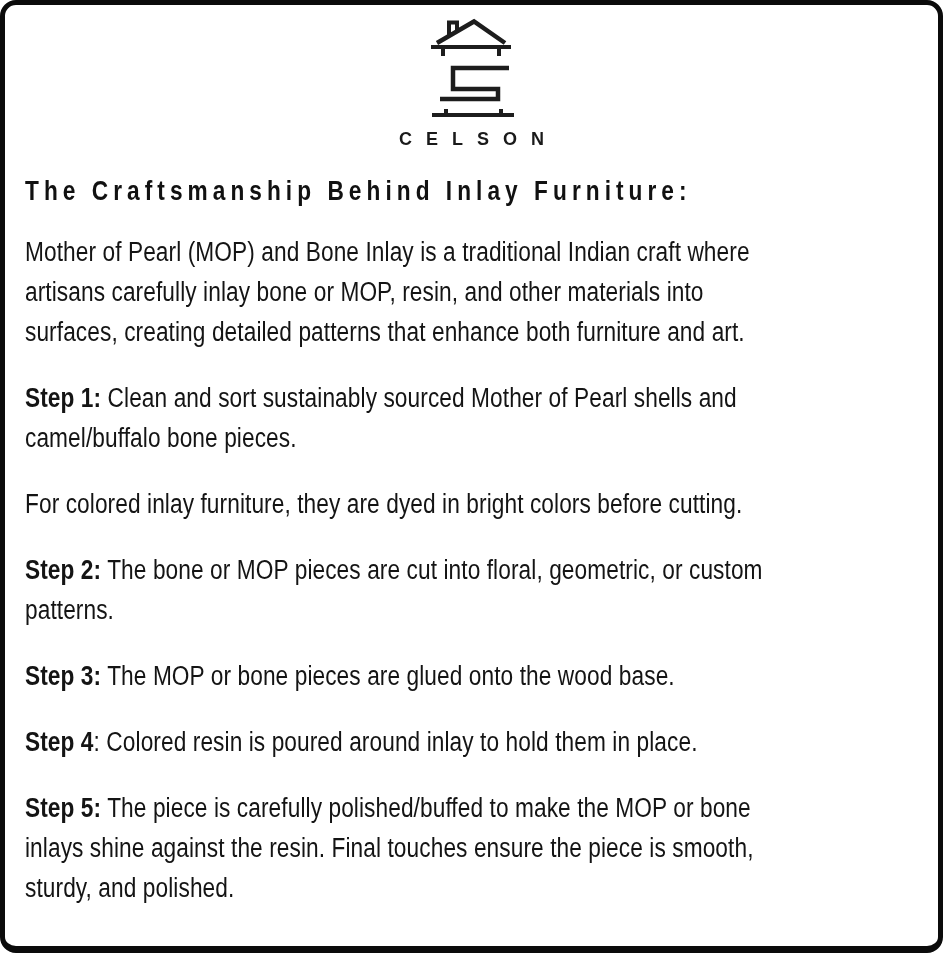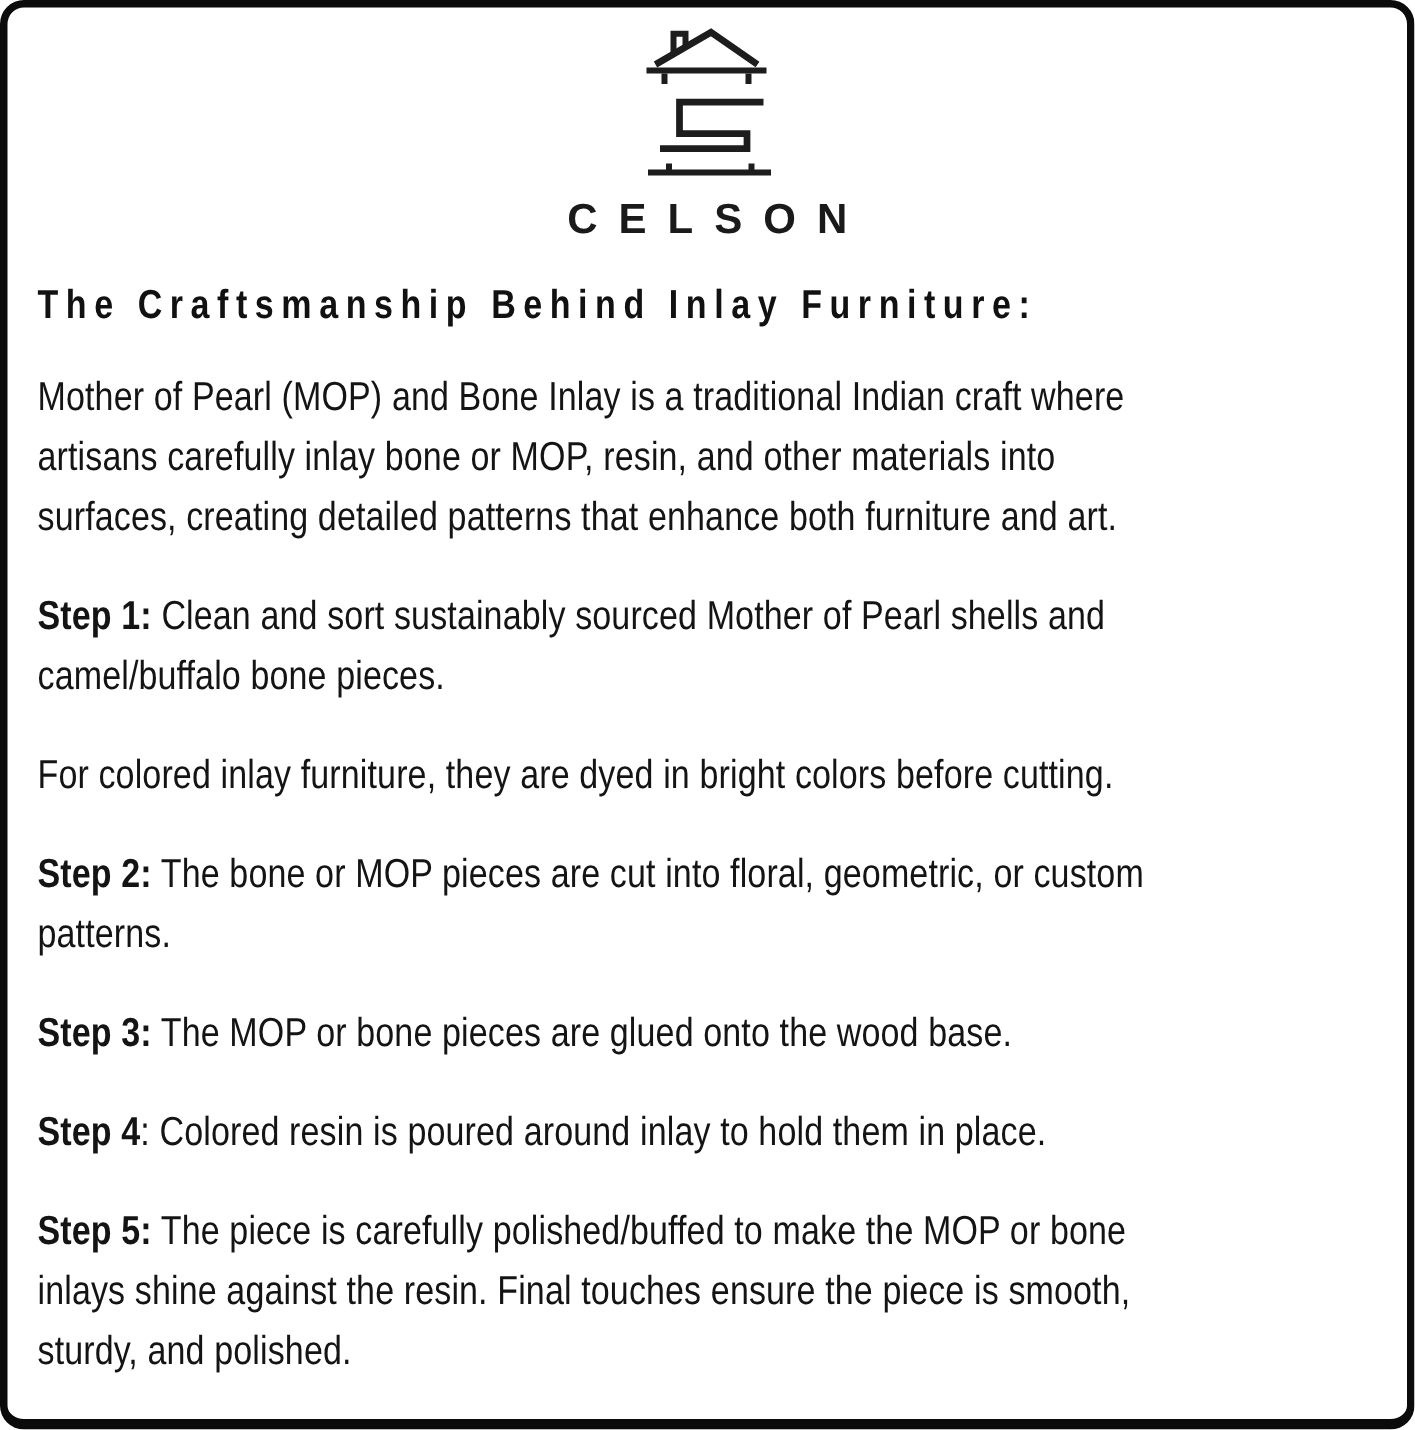--- a/index.html
+++ b/index.html
@@ -5,21 +5,21 @@
   html,body{margin:0;padding:0;background:#ffffff;}
   body{width:943px;height:953px;font-family:"Liberation Sans",sans-serif;color:#161616;}
   .frame{
     box-sizing:border-box;width:943px;height:953px;background:#ffffff;
     border:solid #0b0b0b;border-width:5px 5px 7px 5px;border-radius:16px;
     padding:6px 20px 0 20px;overflow:hidden;
   }
   .logo-wrap{text-align:center;margin-top:2px;}
   .logo-wrap svg{display:inline-block;}
   .brand{
-    margin-top:6px;text-align:center;font-weight:700;font-size:28px;
+    margin-top:6px;text-align:center;font-weight:700;font-size:18px;
     letter-spacing:14px;padding-left:14px;color:#1a1a1a;
   }
   .condensed{
     transform:scaleX(0.84);transform-origin:0 0;width:1062px;margin-top:24px;
   }
   .heading{
     font-size:27px;font-weight:700;letter-spacing:6px;color:#111111;
     margin:0 0 24px 0;line-height:34px;
   }
   .para{

